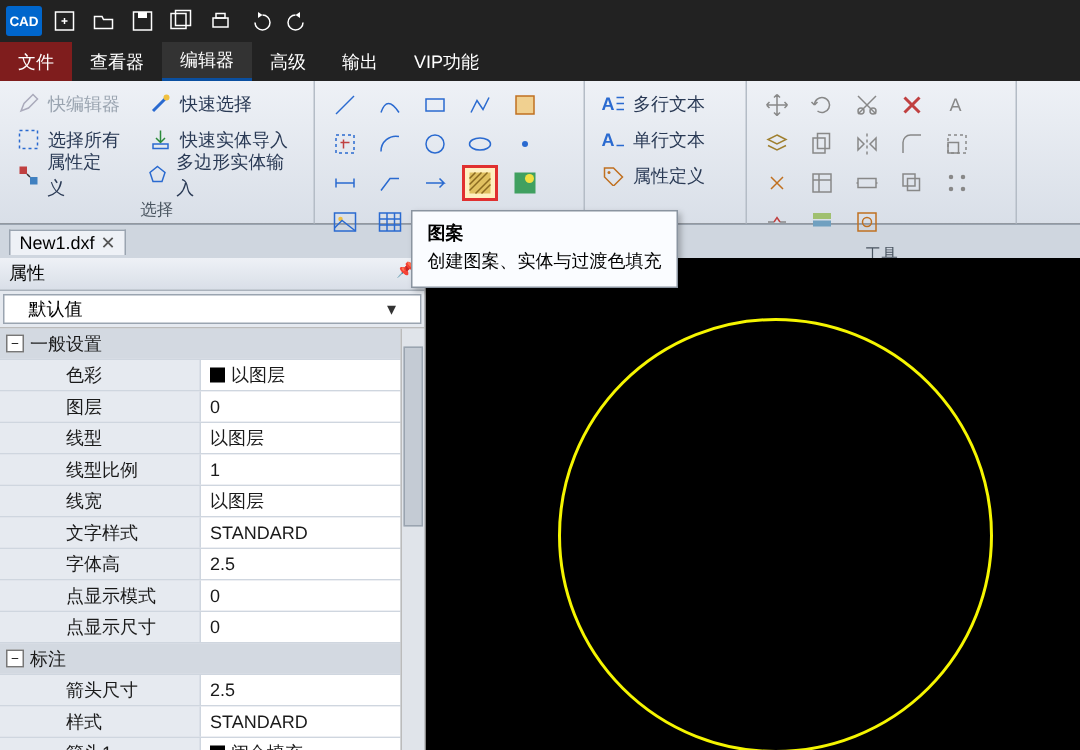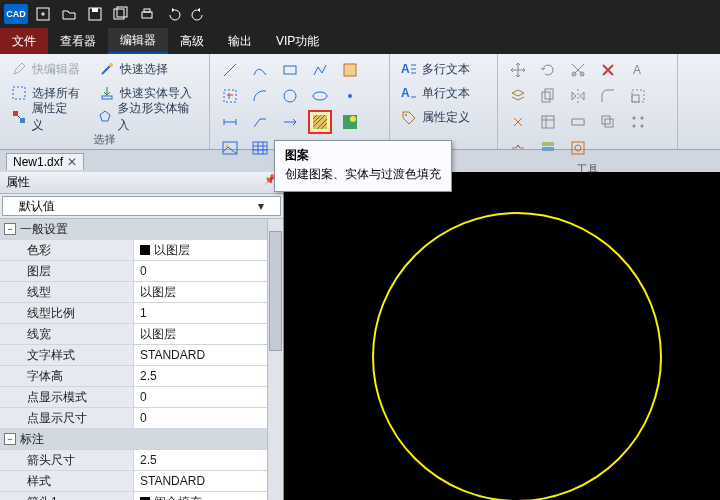--- a/index.html
+++ b/index.html
@@ -29,21 +29,21 @@
 .prop-title { background:linear-gradient(#eef1f6,#d9dfe8); padding:2px 6px; display:flex; justify-content:space-between; border-bottom:1px solid #aab2bc; }
 .prop-combo { border:1px solid #9aa4b0; background:#fff; margin:2px; height:20px; display:flex; align-items:center; justify-content:space-between; padding:0 16px; }
 .prop-combo .dd { color:#333; }
 .prop-grid { flex:1; overflow:hidden; border-top:1px solid #bbb; display:flex; }
 .prop-table { flex:1; }
 .prop-scroll { width:16px; background:#e0e4ea; border-left:1px solid #bbb; position:relative; }
 .prop-scroll .thumb { position:absolute; top:12px; left:1px; right:1px; height:120px; background:#c4cbd4; border:1px solid #9aa4b0; }
 .prow { display:flex; border-bottom:1px solid #cfd6df; height:21px; }
 .prow.cat { background:#d3d9e1; font-weight:normal; }
 .prow.cat .pk { padding-left:4px; }
-.prow .pk { width:134px; padding-left:27px; border-right:1px solid #cfd6df; display:flex; align-items:center; color:#1a1a1a; background:#e6eaf0; }
+.prow .pk { width:134px; padding-left:44px; border-right:1px solid #cfd6df; display:flex; align-items:center; color:#1a1a1a; background:#e6eaf0; }
 .prow.cat .pk { background:#d3d9e1; width:100%; border-right:none; }
 .prow .pv { flex:1; display:flex; align-items:center; padding-left:6px; color:#1a1a1a; background:#fff; gap:4px; }
 .prow.cat .tree { width:12px; height:12px; border:1px solid #777; background:#fff; display:inline-flex; align-items:center; justify-content:center; margin-right:4px; font-size:9px; line-height:1; }
 .sw { width:10px; height:10px; background:#000; display:inline-block; }
 .canvas { flex:1; background:#000; position:relative; }
 .circle { position:absolute; left:88px; top:40px; width:290px; height:290px; border:2px solid #f5f500; border-radius:50%; }
 svg { display:block; }
 .pin { font-size:10px; color:#333; }
 </style>
 </head>

